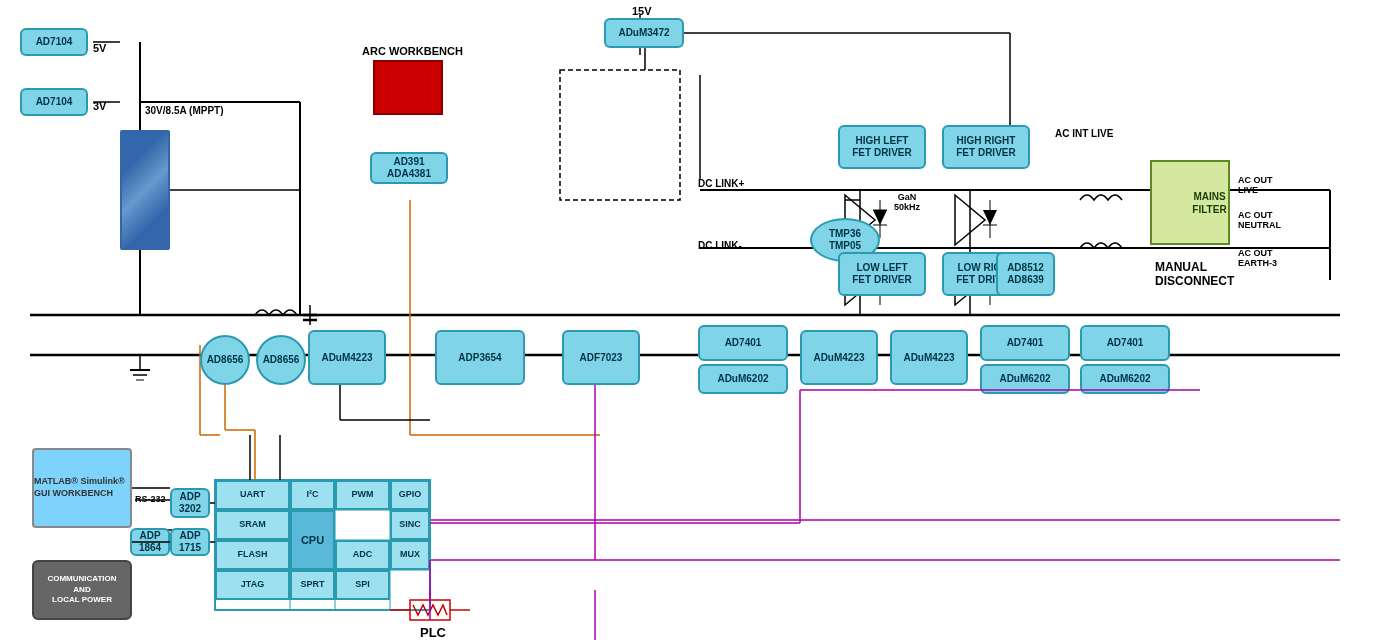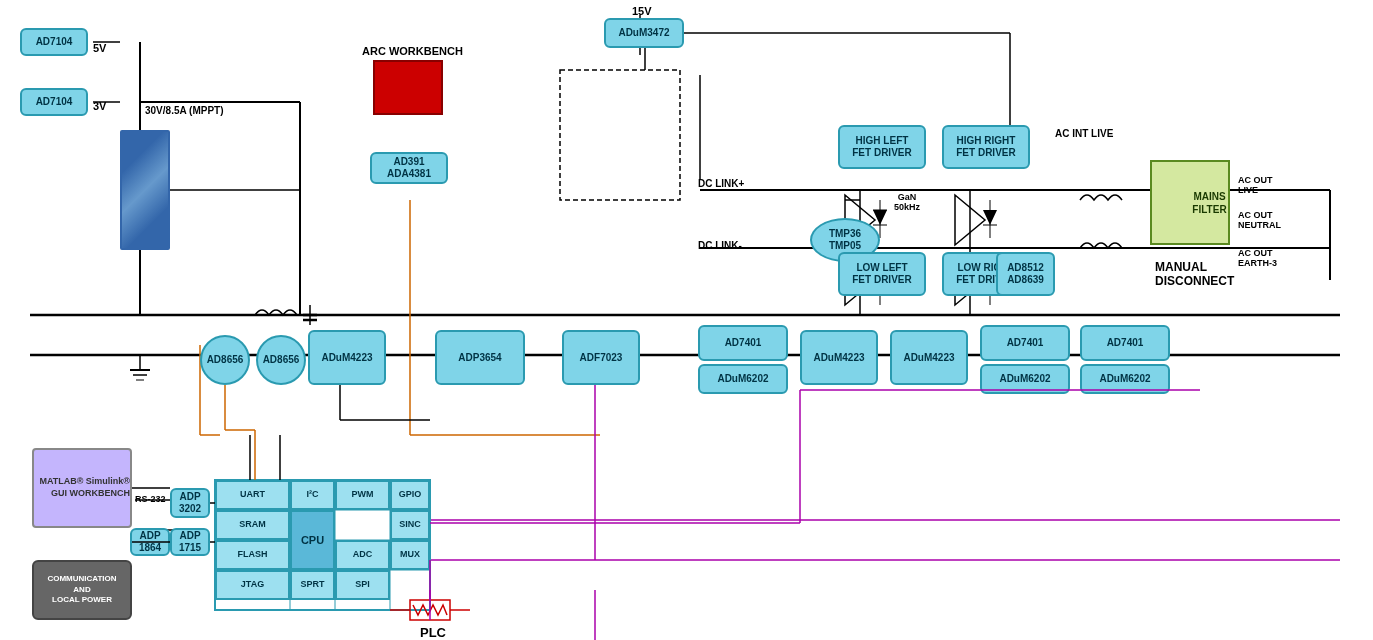--- a/index.html
+++ b/index.html
@@ -62,29 +62,29 @@
       justify-content: center;
       font-size: 9px;
       font-weight: bold;
       color: #003344;
       text-align: center;
       line-height: 1.3;
     }
     .laptop-box {
       position: absolute;
       border: 2px solid #888;
-      background: #c4b5fd;
+      background: #7dd3fc;
       display: flex;
       flex-direction: column;
       align-items: center;
       justify-content: center;
       font-size: 9px;
       font-weight: bold;
       color: #333;
-      text-align: right;
+      text-align: left;
       border-radius: 4px;
       line-height: 1.3;
     }
     .comm-box {
       position: absolute;
       border: 2px solid #444;
       background: #666;
       display: flex;
       align-items: center;
       justify-content: center;

